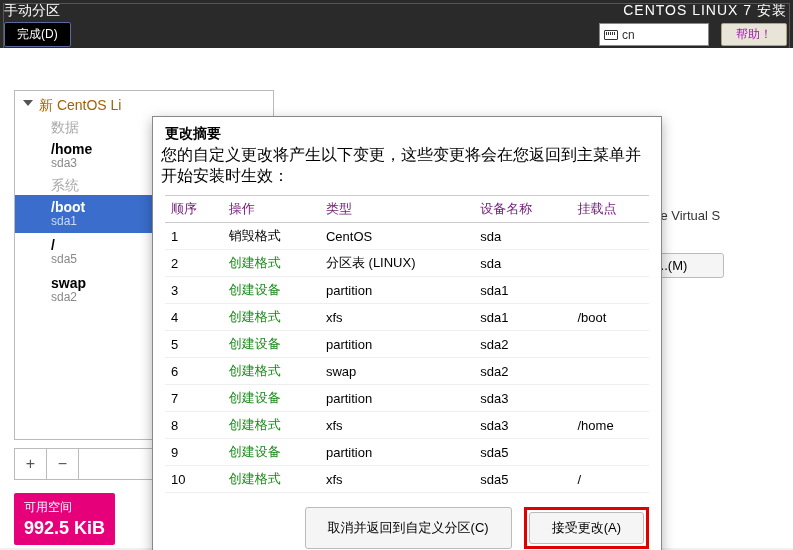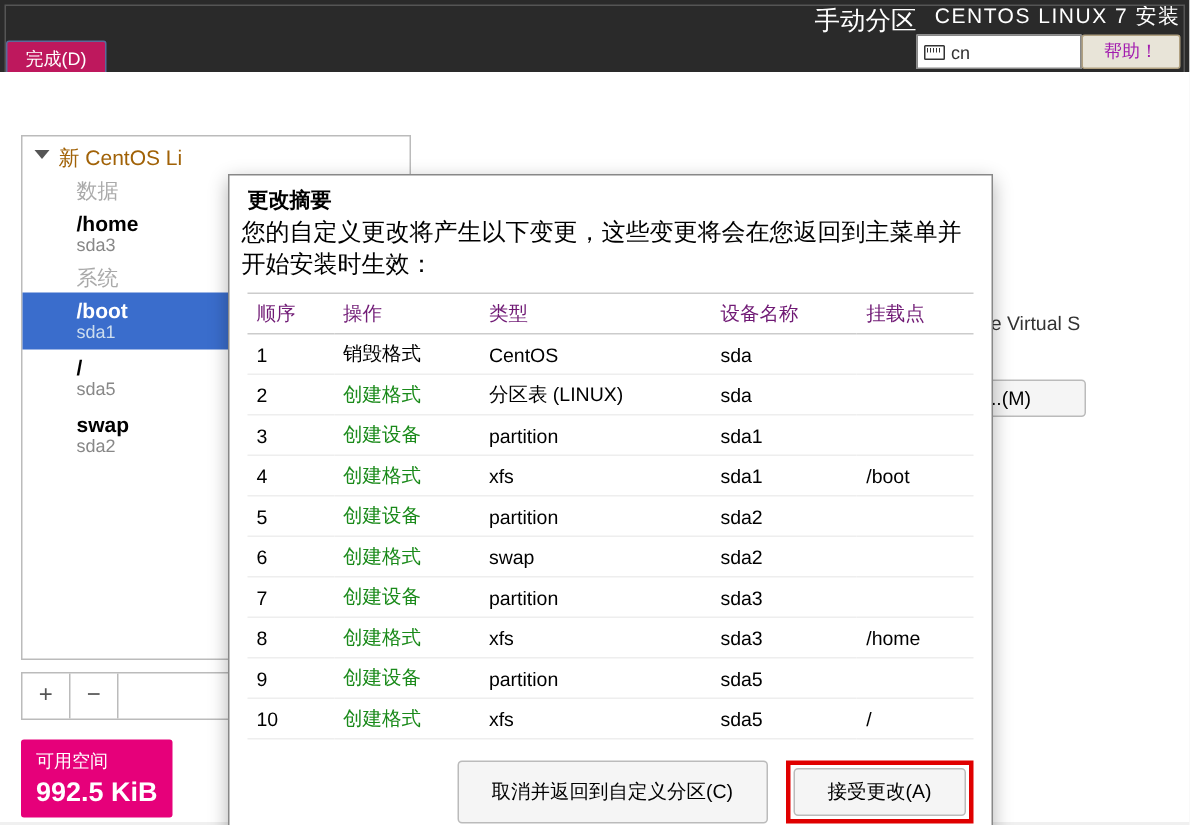--- a/index.html
+++ b/index.html
@@ -1,24 +1,24 @@
 <!DOCTYPE html>
 <html><head>
 <meta charset="utf-8">
 <style>
   * { box-sizing: border-box; margin: 0; padding: 0; font-family: sans-serif; }
   body { width: 793px; height: 550px; background: #f0f0f0; position: relative; overflow: hidden; }
 
   .topbar { height: 48px; background: #2a2a2a; color: #fff; display: flex; align-items: flex-start; padding: 2px 6px 0 4px; font-size: 13px; }
   .topbar-left { flex: 1; }
-  .topbar-title-left { font-size: 17px; text-align: right; }
-  .done-btn { background: #be185d; color: #fff; border: 1px solid #5a6a9a; padding: 3px 12px; margin-top: 2px; font-size: 12px; border-radius: 2px; cursor: pointer; }
+  .topbar-title-left { font-size: 14px; }
+  .done-btn { background: #000000; color: #fff; border: 1px solid #5a6a9a; padding: 3px 12px; margin-top: 2px; font-size: 12px; border-radius: 2px; cursor: pointer; }
   .topbar-right { text-align: right; }
   .topbar-title-right { font-size: 14px; font-weight: 500; letter-spacing: 1px; }
-  .lang-row { display: flex; gap: 0; justify-content: flex-end; margin-top: 3px; }
+  .lang-row { display: flex; gap: 12px; justify-content: flex-end; margin-top: 3px; }
   .lang-box { background: #fff; border: 1px solid #888; color: #333; padding: 1px 8px 1px 4px; font-size: 12px; display: flex; align-items: center; gap: 4px; width: 110px; }
   .kbd-icon { width: 14px; height: 10px; border: 1px solid #333; border-radius: 1px; position: relative; }
   .kbd-icon:before { content: ""; position: absolute; inset: 1px; background: repeating-linear-gradient(90deg,#333 0 1px, transparent 1px 2px); height: 3px; top:1px;}
   .help-btn { background: #e8e4d8; border: 1px solid #b0a080; color: #a21caf; padding: 2px 14px; font-size: 12px; border-radius: 2px; cursor:pointer; }
 
   .main { height: 500px; background: #fff; position: relative; }
 
   
   .tree { position: absolute; left: 14px; top: 42px; width: 260px; border: 1px solid #bbb; height: 350px; padding: 4px 0 0 0; }
   .tree-title { font-size: 14px; padding: 2px 8px 2px 24px; position: relative; font-weight: 500; color:#a16207;}

